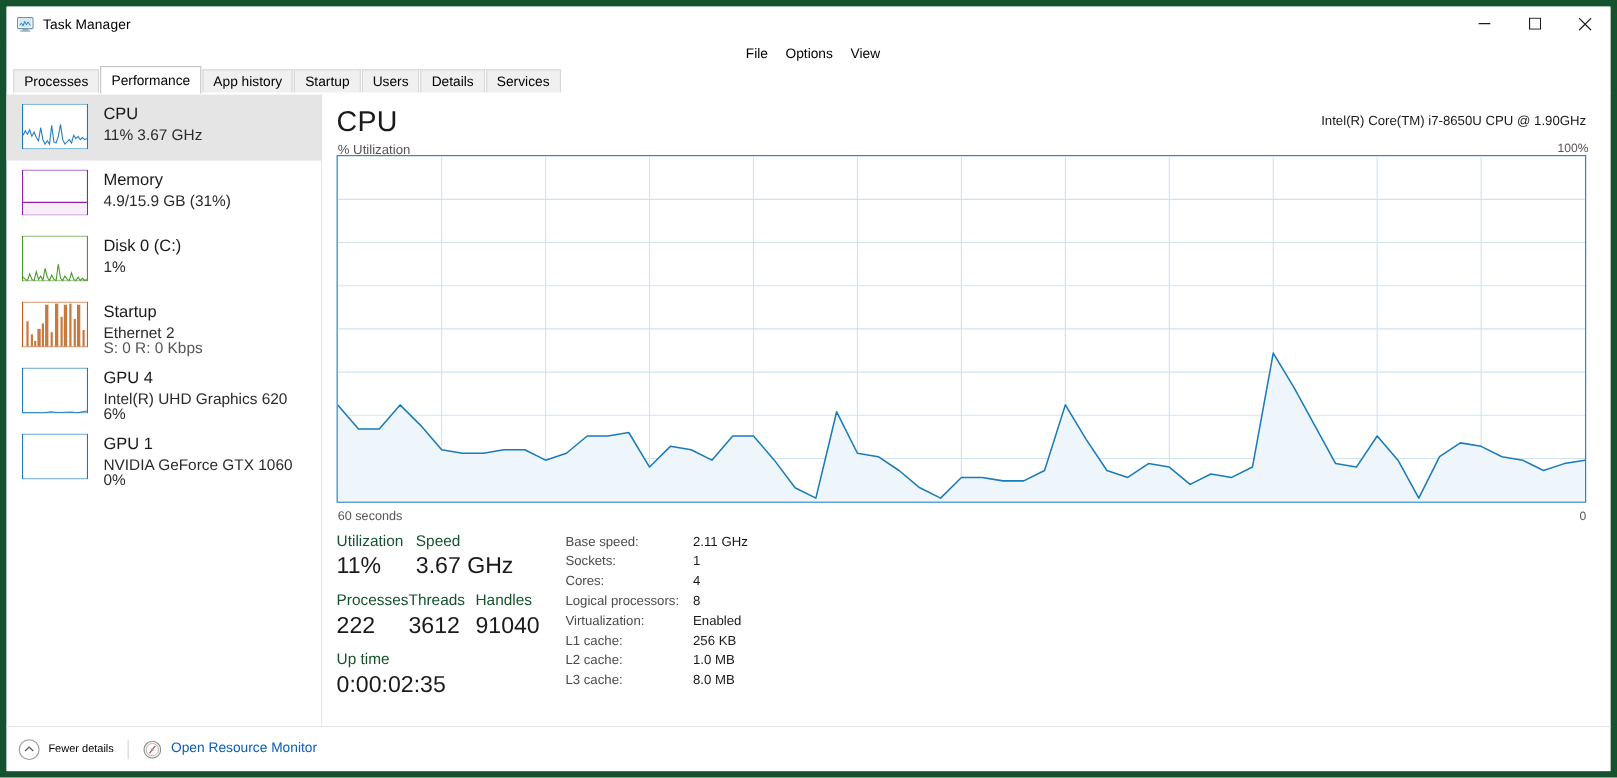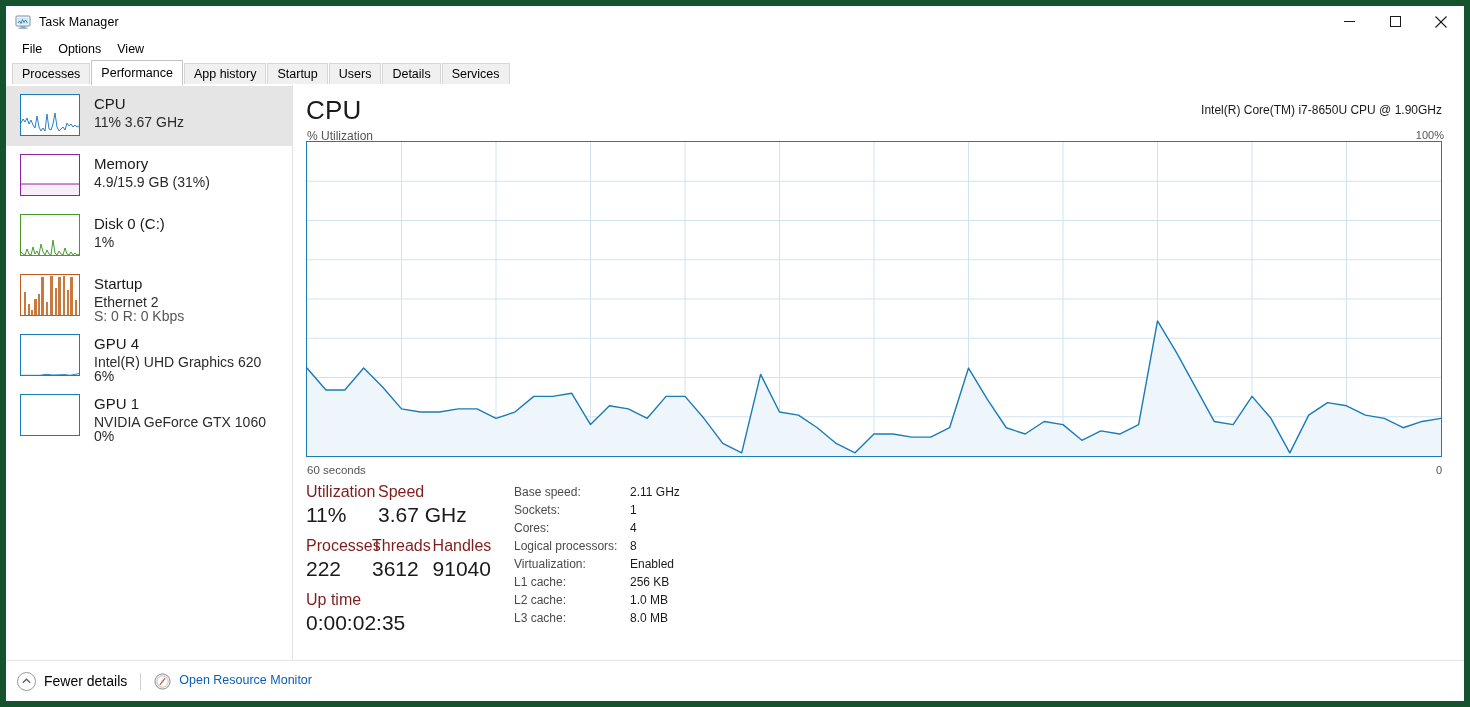--- a/index.html
+++ b/index.html
@@ -56,20 +56,21 @@
   .win-btn svg { display: block; }
 
   
   .menubar {
     height: 23px;
     flex: 0 0 23px;
     display: flex;
     align-items: center;
     padding-left: 8px;
     background: #ffffff;
+    justify-content: center;
   }
   .menu-item {
     font-size: 12.5px;
     color: #000000;
     padding: 2px 8px;
     cursor: default;
   }
 
   
   .tabbar {
@@ -217,22 +218,22 @@
   
   .stats {
     position: absolute;
     left: 13px; top: 398px;
     display: flex;
   }
   .stats-left { width: 200px; flex: 0 0 200px; }
   .srow { display: flex; }
   .scell { display: flex; flex-direction: column; }
   .s-lbl {
-    font-size: 16px;
-    color: #7f1d1d;
+    font-size: 14px;
+    color: #14532d;
     line-height: 17px;
     margin-bottom: 1px;
   }
   .s-val {
     font-size: 21px;
     color: #1a1a1a;
     line-height: 27px;
     font-weight: 400;
   }
   .scell.util   { width: 72px; }
@@ -278,21 +279,21 @@
     align-items: center;
     cursor: default;
   }
   .chev-circle {
     width: 19px; height: 19px;
     border-radius: 50%;
     border: 1px solid #9a9a9a;
     display: flex; align-items: center; justify-content: center;
     margin-right: 8px;
   }
-  .fewer-lbl { font-size: 14px; color: #000; }
+  .fewer-lbl { font-size: 10px; color: #000; }
   .sep {
     width: 1px; height: 17px;
     background: #d0d0d0;
     margin: 0 13px;
   }
   .resmon {
     display: flex;
     align-items: flex-start;
     cursor: pointer;
   }

